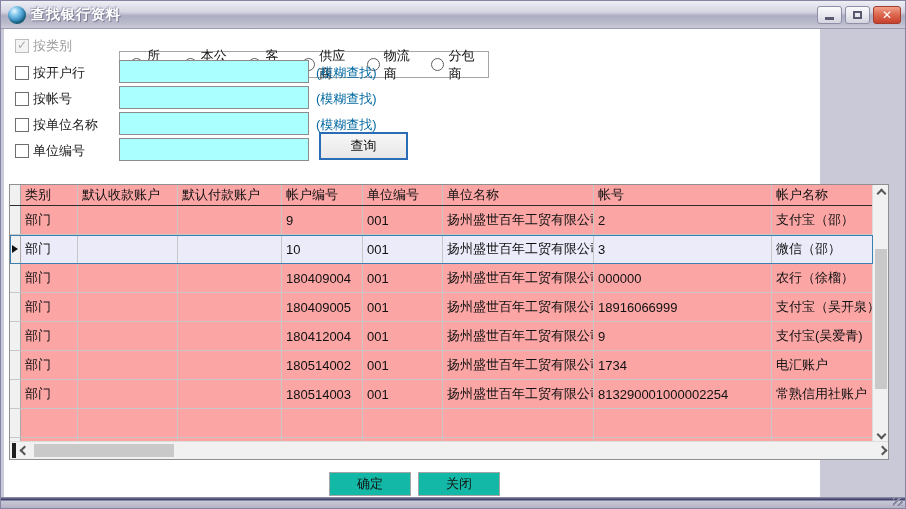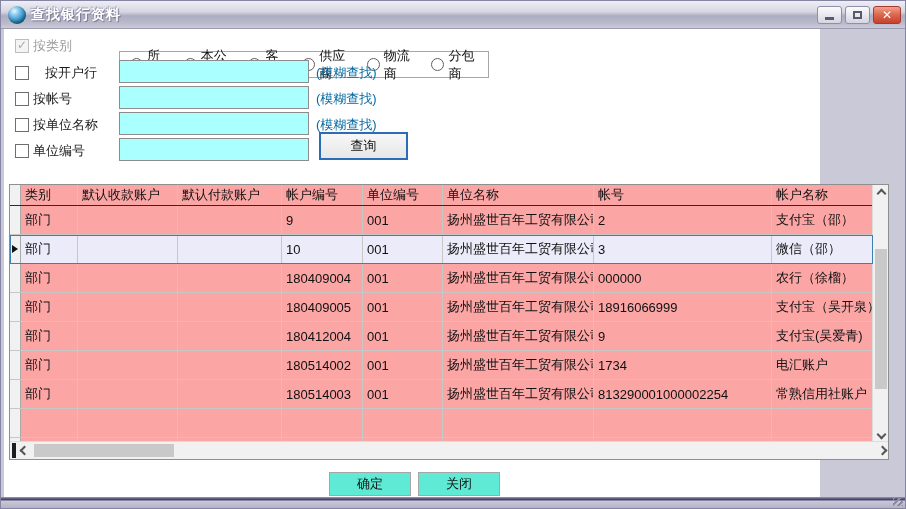--- a/index.html
+++ b/index.html
@@ -73,21 +73,21 @@
   .hthumb { position:absolute; left:24px; top:2px; width:140px; height:13px; background:#c9c9c9; }
   .hsplit { position:absolute; left:2px; top:1px; width:4px; height:15px; background:#1d1d1d; }
   .chev { width:7px; height:7px; border-left:2px solid #565656; border-bottom:2px solid #565656;
     display:block; }
   .chev.up{transform:rotate(135deg)} .chev.down{transform:rotate(-45deg)}
   .chev.left{transform:rotate(45deg)} .chev.right{transform:rotate(-135deg)}
   .sb-btn { position:absolute; display:flex; align-items:center; justify-content:center;
     width:16px; height:16px; }
   
   .footer-btn { position:absolute; top:443px; width:82px; height:24px; border:1px solid #a6a6a6;
-    background:#5eead4; font-size:13px; display:flex; align-items:center; justify-content:center;
+    background:#14b8a6; font-size:13px; display:flex; align-items:center; justify-content:center;
     cursor:default; }
   .bottom-strip { position:absolute; left:0; bottom:0; width:100%; height:11px;
     background:linear-gradient(180deg,#9d9db4 0%,#3e3e6b 22%,#c7c7d6 40%,#b3b3c6 100%); }
   .grip { position:absolute; right:2px; bottom:2px; width:10px; height:8px;
     background:repeating-linear-gradient(135deg,#8b8ba4 0 2px,transparent 2px 4px); }
 </style>
 </head>
 <body>
 
 <div class="window">
@@ -134,21 +134,21 @@
         <span class="radio-item">
           <span class="radio"></span>
           <span>物流商</span>
         </span>
         <span class="radio-item">
           <span class="radio"></span>
           <span>分包商</span>
         </span>
       </div>
 
-    <div class="filter-row" style="left:11px; top:35px; gap:16px;">
+    <div class="filter-row" style="left:11px; top:35px; gap:4px;">
       <span class="cb"></span>
       <span class="cb-label">按开户行</span>
     </div>
     <input class="flt-input" style="left: 115px; top: 31px;" value="">
     <span class="hint" style="left:312px; top:35px;">(模糊查找)</span>
 
     <div class="filter-row" style="left:11px; top:61px; gap:4px;">
       <span class="cb"></span>
       <span class="cb-label">按帐号</span>
     </div>

